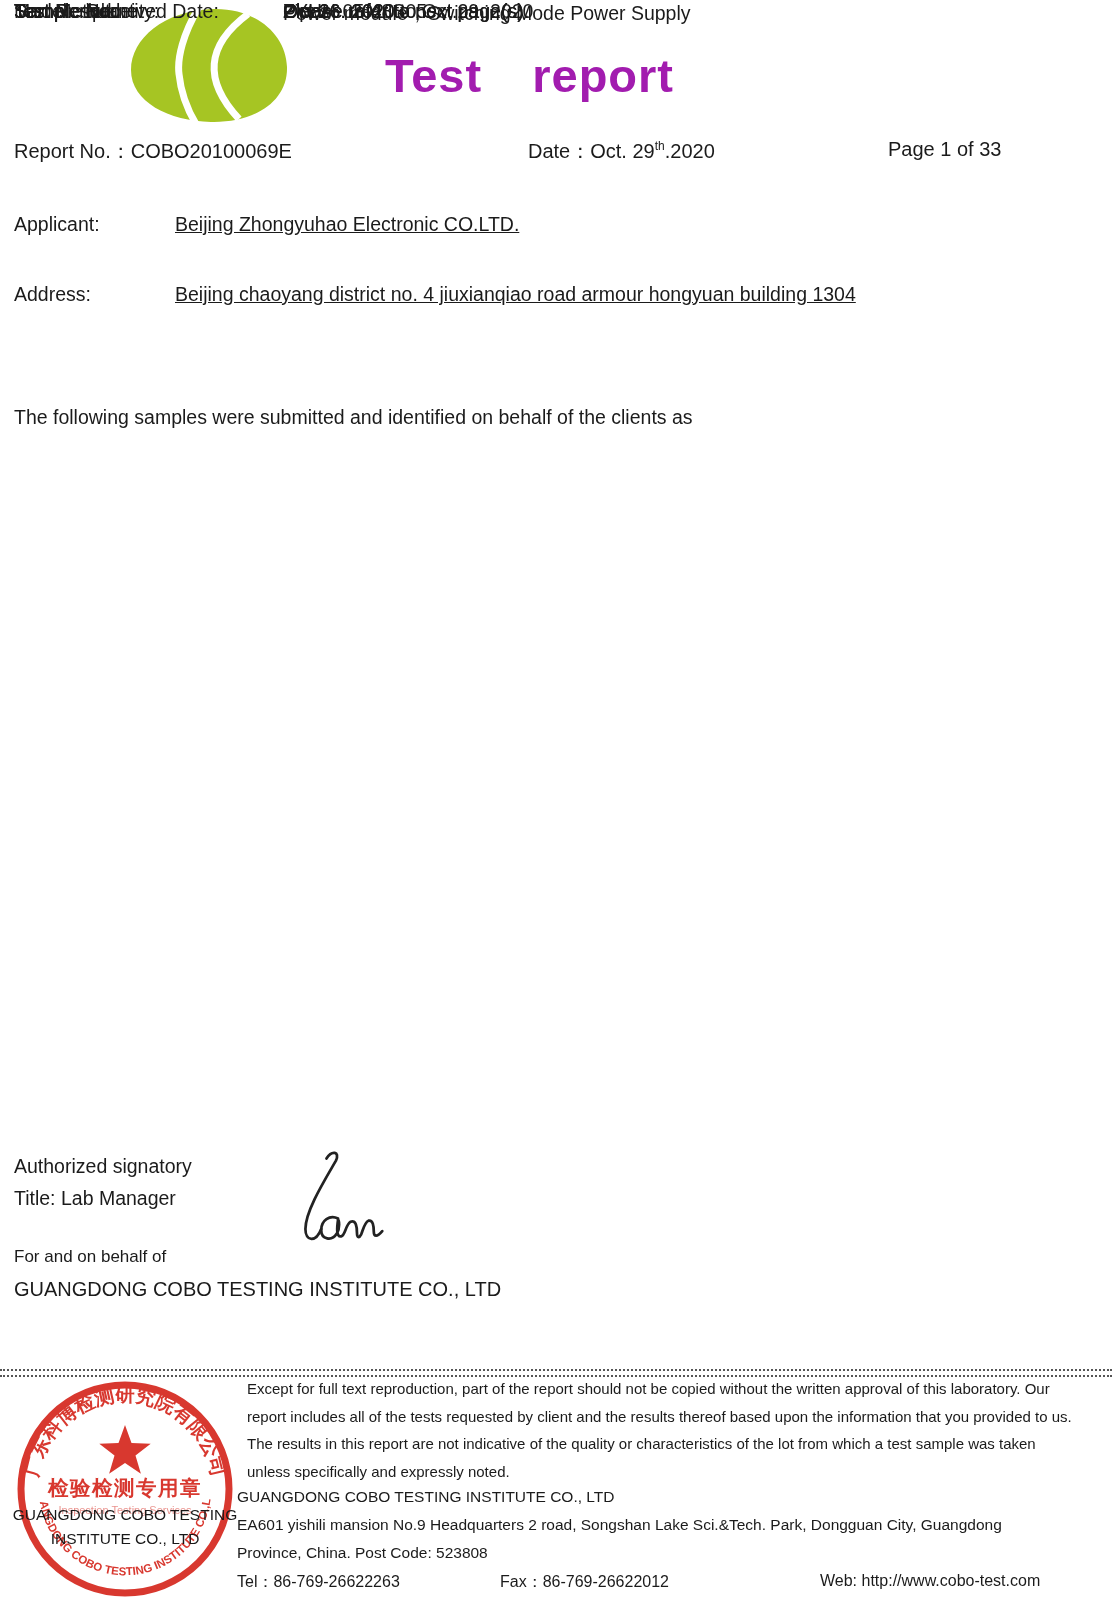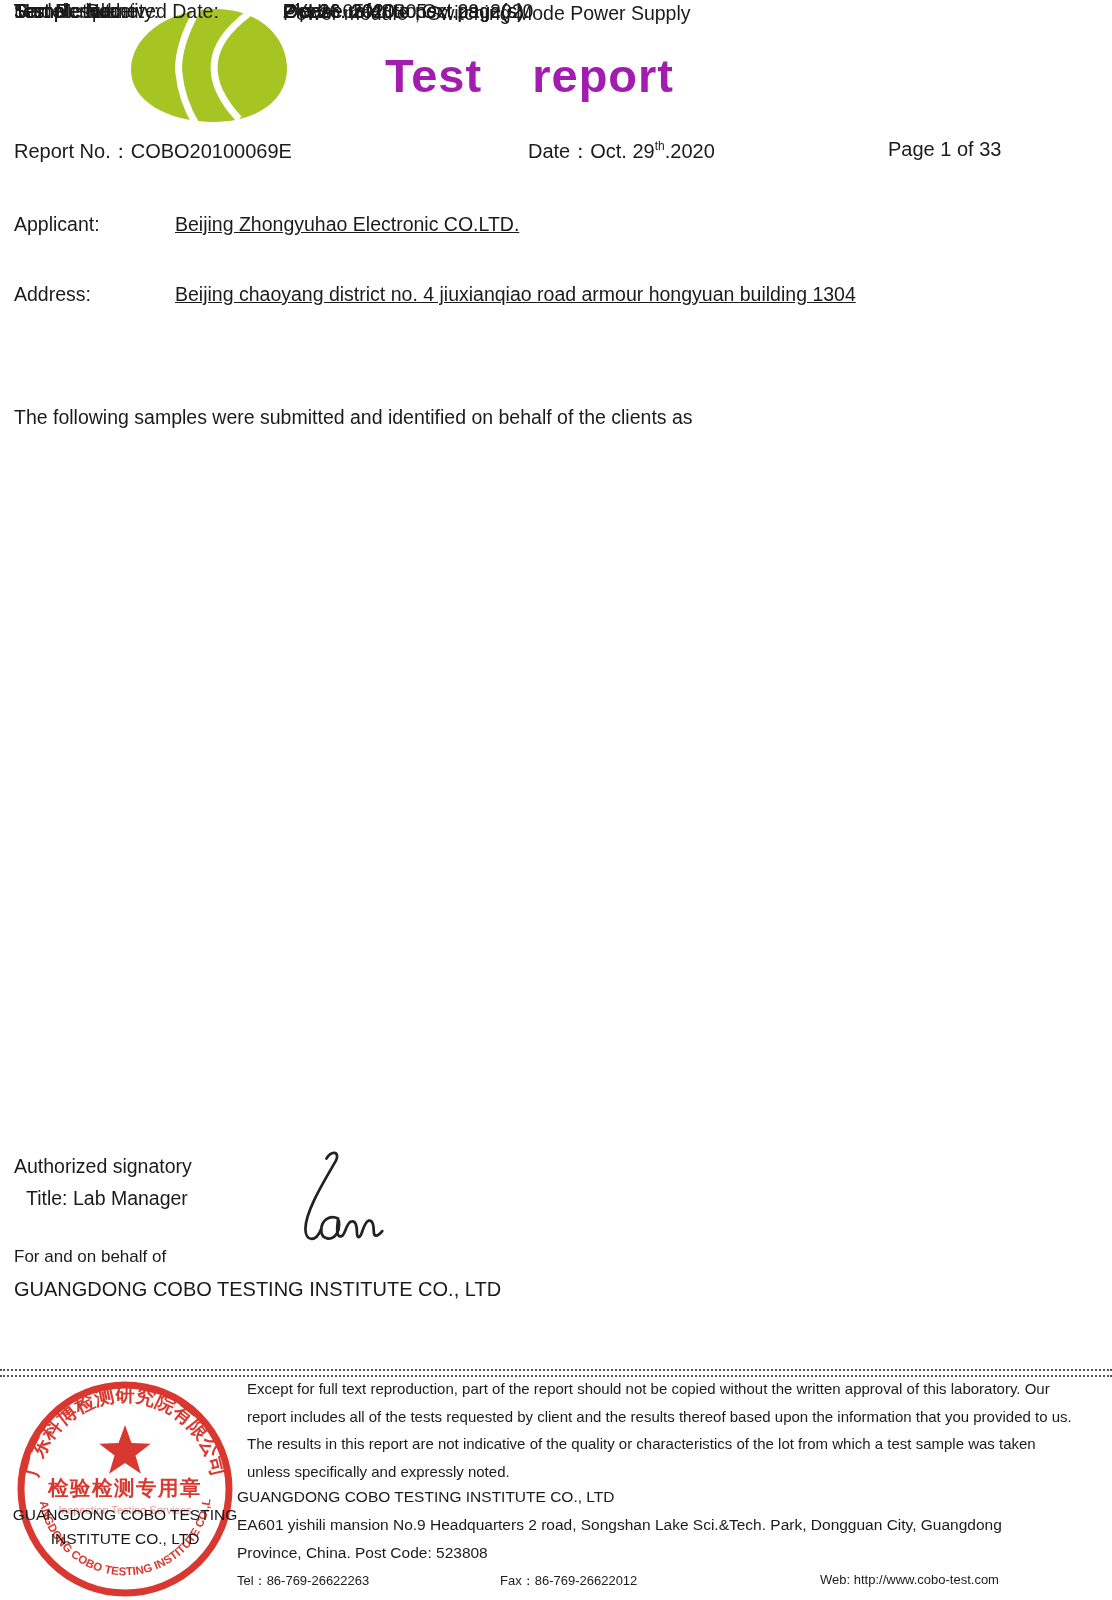--- a/index.html
+++ b/index.html
@@ -40,38 +40,38 @@
   .sample-row .s-val{position:absolute;left:283px;white-space:nowrap;}
   .sample-row:nth-of-type(1){top:446px;}
   .sample-row:nth-of-type(2){top:503px;}
   .sample-row:nth-of-type(3){top:559px;}
   .sample-row:nth-of-type(4){top:616px;}
   .sample-row:nth-of-type(5){top:673px;}
   .sample-row:nth-of-type(6){top:729px;}
   .sample-row:nth-of-type(7){top:786px;}
   
   .sig-auth{left:14px;top:1155px;font-size:19.5px;}
-  .sig-title{left:26px;top:1187px;font-size:19.5px;}
+  .sig-title{left:14px;top:1187px;font-size:19.5px;}
   .sig-img{left:272px;top:1148px;width:130px;height:100px;}
   .sig-behalf{left:14px;top:1247px;font-size:17px;}
   .sig-company{left:14px;top:1278px;font-size:20px;}
   
   .sep{left:0;top:1369px;width:1112px;height:4px;
        border-top:2px dotted #555;border-bottom:2px dotted #555;}
   .stamp{left:13px;top:1377px;width:224px;height:224px;}
   .disc{left:247px;width:872px;font-size:15px;line-height:20px;white-space:nowrap;}
   .disc.l0{top:1379px;}
   .disc.l1{top:1407px;}
   .disc.l2{top:1434px;}
   .disc.l3{top:1462px;}
   .finfo{left:237px;font-size:15.5px;white-space:nowrap;}
   .f-company{top:1488px;}
   .f-addr1{top:1516px;}
   .f-addr2{top:1544px;}
-  .f-contacts{top:1572px;width:875px;height:22px;font-size:13px;}
+  .f-contacts{top:1572px;width:875px;height:22px;font-size:16px;}
   .f-tel{position:absolute;left:0px;}
   .f-fax{position:absolute;left:263px;}
   .f-web{position:absolute;left:551px;margin-left:32px;}
 </style>
 </head>
 <body>
 
 <div class="page">
 
   <svg class="abs logo" viewBox="0 0 170 119" aria-hidden="true">

